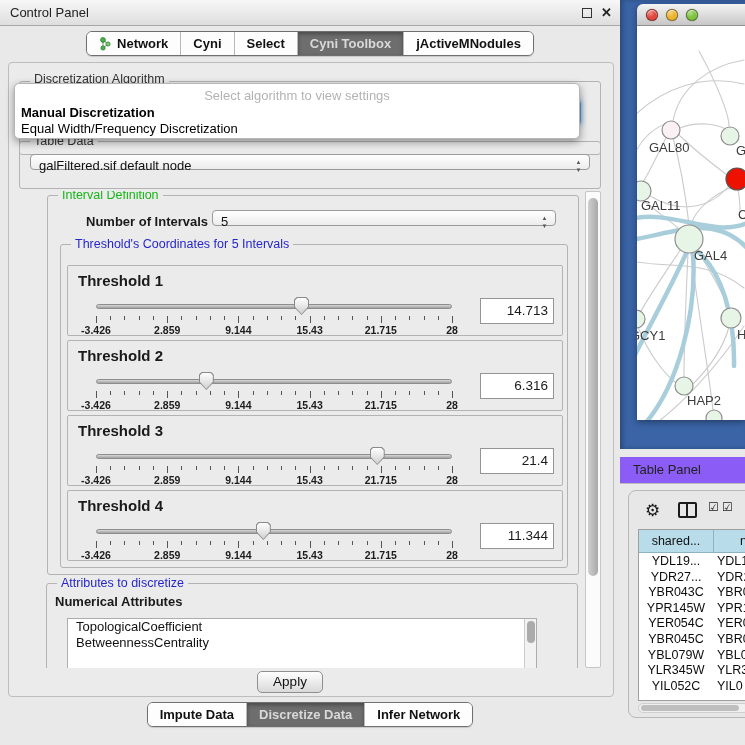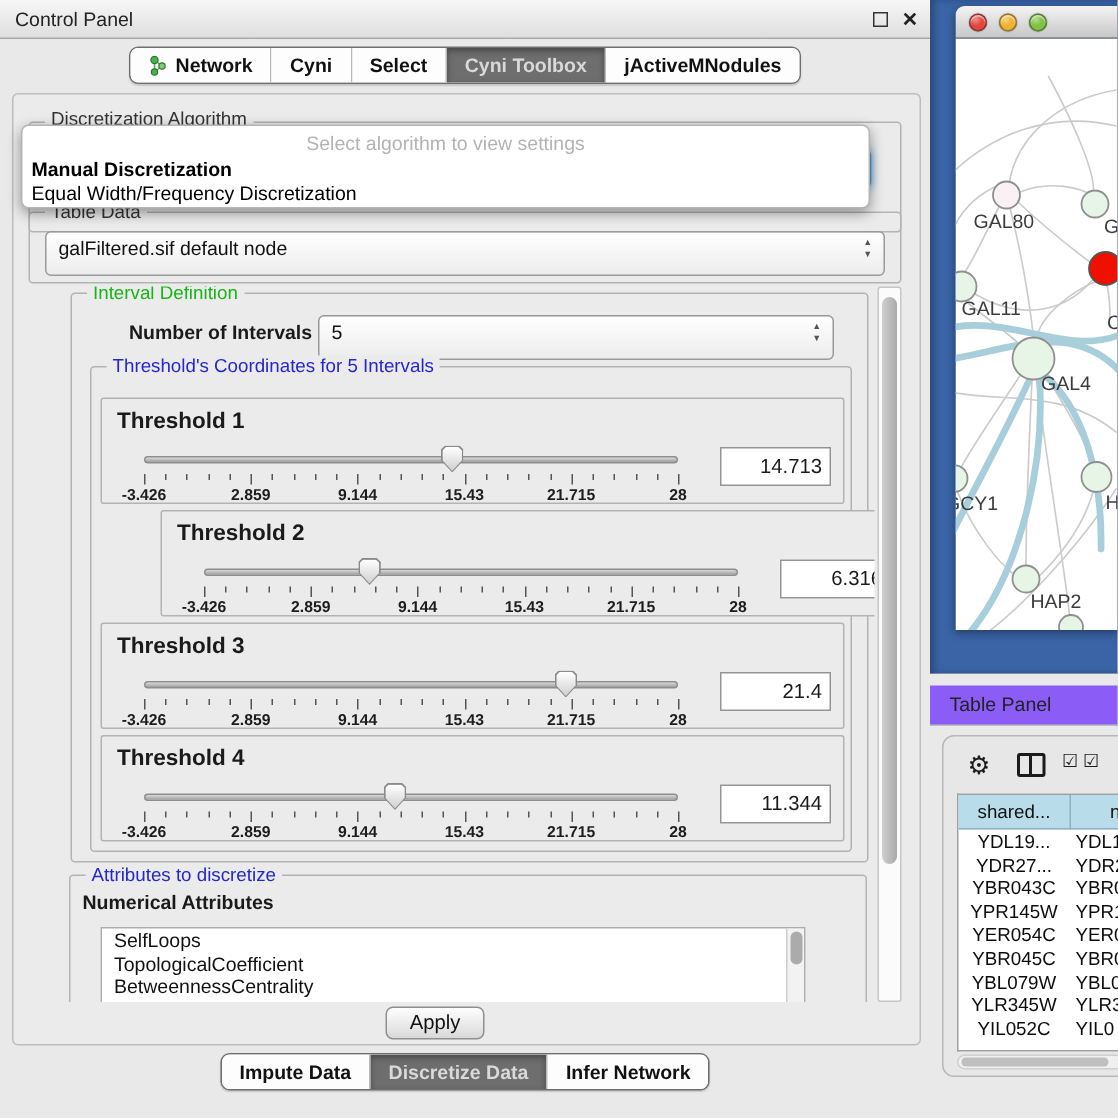--- a/index.html
+++ b/index.html
@@ -24,21 +24,21 @@
   #bottombar{left:0;top:702px;width:620px;text-align:center;}
 
   #mainpanel{left:8px;top:62px;width:606px;height:635px;background:#ebebeb;
     border:1px solid #bdbdbd;border-radius:4px;}
   .group{position:absolute;border:1px solid #b3b3b3;border-radius:3px;}
   .group>.glabel{position:absolute;top:-8px;left:10px;background:#ebebeb;padding:0 4px;
     font-size:12.5px;color:#333;}
   .glabel.green{color:#17b517;}
   .glabel.blue{color:#2626cc;}
 
-  .combo{position:absolute;height:30px;background:linear-gradient(#ffffff,#ece往cec);
+  .combo{position:absolute;height:16px;background:linear-gradient(#ffffff,#ece往cec);
     background:linear-gradient(#ffffff,#ececec);border:1px solid #9a9a9a;border-radius:4px;
     font-size:13px;line-height:22px;padding-left:8px;color:#111;}
   .stepper{position:absolute;right:6px;top:3px;width:9px;font-size:6px;line-height:8px;
     color:#555;text-align:center;}
 
   #combo-focused{left:20px;top:36px;width:552px;height:27px;border:2px solid #5f97cf;
     border-radius:5px;background:linear-gradient(#fff,#e7e7e7);box-shadow:0 0 5px 1px #86b6e4;}
 
   #popup{left:5px;top:20px;width:566px;height:56px;background:#fff;border:1px solid #b5b5b5;
     border-radius:5px;box-shadow:0 3px 9px rgba(0,0,0,.4);z-index:10;}
@@ -223,21 +223,21 @@
                 <div class="ticklabel" style="left: 0px;">-3.426</div>
                 <div class="ticklabel" style="left: 71.2px;">2.859</div>
                 <div class="ticklabel" style="left: 142.4px;">9.144</div>
                 <div class="ticklabel" style="left: 213.6px;">15.43</div>
                 <div class="ticklabel" style="left: 284.8px;">21.715</div>
                 <div class="ticklabel" style="left: 356px;">28</div>
                 <div class="thumb" style="left: 197.982px;"></div>
               </div>
               <div class="valbox">14.713</div>
             </div>
-            <div class="trow" style="top: 95px; margin-left: 40px;">
+            <div class="trow" style="top: 95px;">
               <div class="tlabel">Threshold 2</div>
               <div class="sliderzone">
                 <div class="track"></div>
                 <div class="tick major" style="left: 0px;"></div>
                 <div class="tick minor" style="left: 14.24px;"></div>
                 <div class="tick minor" style="left: 28.48px;"></div>
                 <div class="tick minor" style="left: 42.72px;"></div>
                 <div class="tick minor" style="left: 56.96px;"></div>
                 <div class="tick major" style="left: 71.2px;"></div>
                 <div class="tick minor" style="left: 85.44px;"></div>
@@ -352,21 +352,20 @@
             </div>
           </div>
       </div>
     </div>
 
     <div class="group" style="left:37px;top:392px;width:532px;height:95px;">
       <span class="glabel blue">Attributes to discretize</span>
       <span class="noi-label" style="left:8px;top:10px;">Numerical Attributes</span>
       <div id="attr-list">
         <div id="attr-items">
-            <div class="item">SelfLoops</div>
             <div class="item">TopologicalCoefficient</div>
             <div class="item">BetweennessCentrality</div>
           </div>
         <div class="lscroll">
             <div class="lthumb"></div>
           </div>
       </div>
     </div>
   </div>
 

